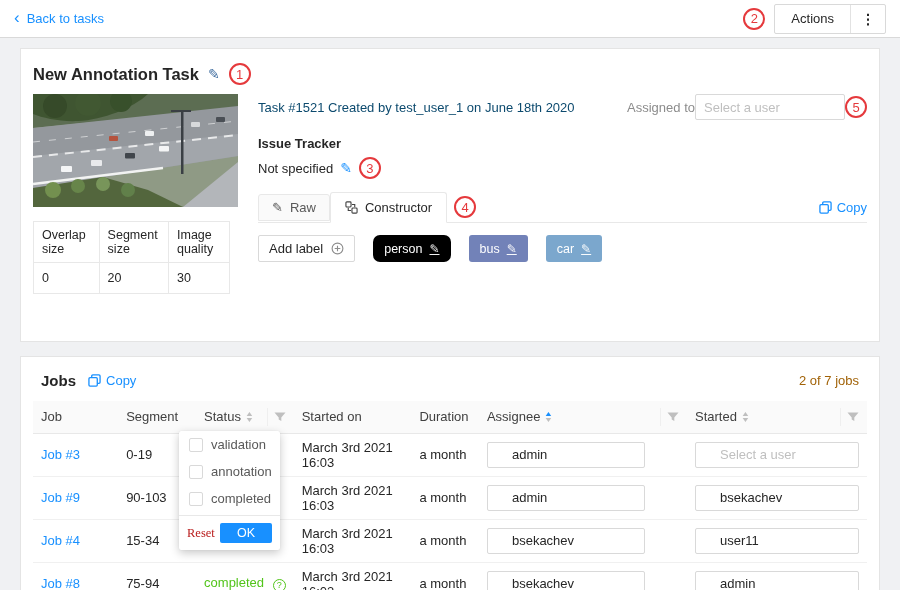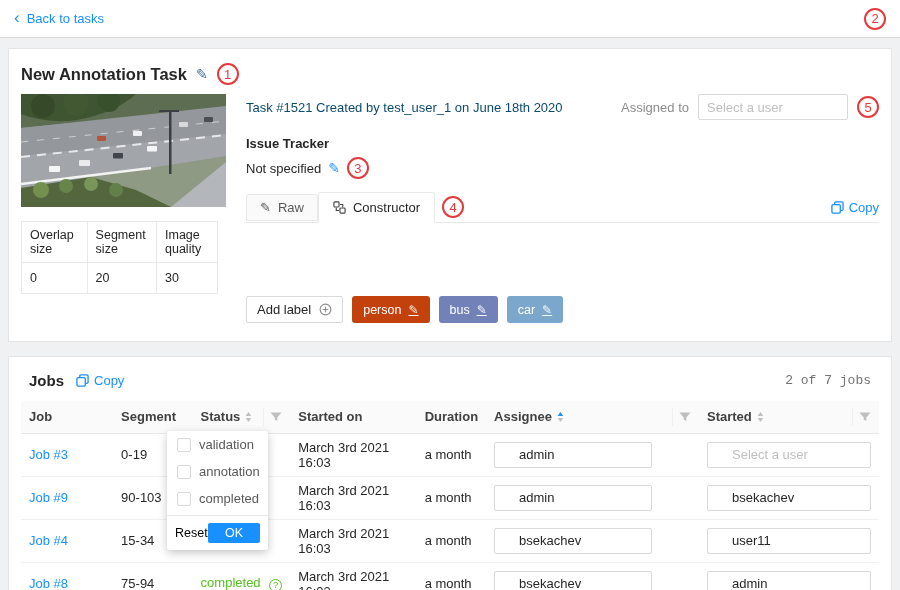--- a/index.html
+++ b/index.html
@@ -29,21 +29,21 @@
   
   .marker {
     width: 22px; height: 22px; flex-shrink: 0;
     border: 2px solid #e5393c; border-radius: 50%;
     color: #e5393c; font-size: 13px; font-weight: 500;
     display: inline-flex; align-items: center; justify-content: center;
     background: transparent;
   }
 
   
-  .card { margin: 0 8px; background: #fff; border: 1px solid #e4e4e4; }
+  .card { margin: 0 20px; background: #fff; border: 1px solid #e4e4e4; }
   .task-card { margin-top: 10px; padding: 14px 12px 18px; }
   .jobs-card { margin-top: 14px; padding: 12px 12px 8px; position: relative; }
 
   .title-row { display: flex; align-items: center; gap: 9px; }
   .title-row h1 { font-size: 16.5px; font-weight: 600; color: #262626; }
   .edit-icon { color: #3d6b9e; font-size: 14px; cursor: pointer; }
   .edit-icon.blue { color: #1890ff; }
 
   .task-body { display: flex; gap: 28px; margin-top: 9px; }
   .left-col { width: 197px; flex-shrink: 0; }
@@ -52,21 +52,21 @@
   table.params { border-collapse: collapse; margin-top: 14px; }
   table.params th, table.params td {
     border: 1px solid #e8e8e8; padding: 6px 8px; text-align: left;
     font-size: 12.5px; font-weight: 400; color: #262626; width: 73px; vertical-align: top;
   }
   table.params td { padding: 8px 8px; }
 
   .right-col { flex: 1; min-width: 0; }
   .meta-row { display: flex; justify-content: space-between; align-items: center; }
   .meta-text { color: #0c4a6e; }
-  .assign-group { display: flex; align-items: center; gap: 9px; }
+  .assign-group { display: flex; align-items: center; }
   .assign-label { color: #8c8c8c; }
   .ant-input {
     height: 26px; border: 1px solid #d9d9d9; border-radius: 2px;
     padding: 0 8px; font-size: 13px; color: #262626; background: #fff; outline: none;
     font-family: "Liberation Sans", sans-serif;
   }
   .ant-input::placeholder { color: #bfbfbf; }
   .assignee-top-input { width: 150px; }
 
   .issue-block { margin-top: 16px; }
@@ -83,42 +83,42 @@
     padding: 5px 13px; background: #fafafa; color: #595959;
   }
   .tab.active {
     background: #fff; border-bottom-color: #fff; color: #262626;
     font-weight: 500; padding: 7px 14px;
   }
   .tab .tab-pencil { font-size: 13px; color: #595959; }
   .marker-tab { margin-left: 7px; }
   .copy-link { margin-left: auto; color: #1890ff; display: inline-flex; align-items: center; gap: 5px; }
 
-  .labels-area { padding: 12px 0 0; display: flex; gap: 9px; align-items: flex-end; min-height: 100px; }
+  .labels-area { padding: 12px 0 0; display: flex; gap: 18px; align-items: flex-start; min-height: 100px; }
   .add-label-btn {
     display: inline-flex; align-items: center; gap: 8px; cursor: pointer;
     border: 1px solid #d9d9d9; border-radius: 2px; background: #fff;
     padding: 4px 10px; font-size: 13px; color: #262626; height: 27px;
     font-family: "Liberation Sans", sans-serif;
   }
   .chip {
     display: inline-flex; align-items: center; gap: 7px; cursor: pointer;
     padding: 4px 11px; border-radius: 3px; color: #fff; font-size: 12.5px; height: 27px;
   }
   .chip-edit { color: rgba(255,255,255,0.95); font-size: 12px; text-decoration: underline; }
 
   
   .jobs-header { display: flex; align-items: center; gap: 12px; padding: 3px 8px 12px; }
   .jobs-header h2 { font-size: 15px; font-weight: 700; }
-  .jobs-count { margin-left: auto; color: #737373; font-family: Liberation Mono, monospace; }
+  .jobs-count { margin-left: auto; color: #a16207; }
 
   table.jobs { width: 100%; border-collapse: collapse; font-size: 13px; }
   table.jobs thead th {
     background: #fafafa; border-bottom: 1px solid #e8e8e8;
-    height: 32px; padding: 0 8px; font-weight: 700; color: #404040; text-align: center;
+    height: 32px; padding: 0 8px; font-weight: 400; color: #404040; text-align: center;
   }
   .th-inner { display: flex; align-items: center; width: 100%; }
   .sorter { display: inline-flex; flex-direction: column; margin-left: 5px; cursor: pointer; }
   .caret { font-style: normal; font-size: 7px; line-height: 5.5px; color: #bfbfbf; transform: scaleX(1.35); }
   .caret.active { color: #1890ff; }
   .th-spacer { flex: 1; }
   .funnel { display: inline-flex; cursor: pointer; padding-left: 6px; border-left: 1px solid #efefef; height: 18px; align-items: center; }
 
   table.jobs tbody td {
     padding: 6px 8px; border-bottom: 1px solid #f0f0f0; color: #262626; height: 39px;
@@ -144,36 +144,41 @@
   .filter-item { display: flex; align-items: center; gap: 8px; padding: 6px 10px; cursor: pointer; }
   .checkbox {
     width: 14px; height: 14px; flex-shrink: 0;
     border: 1px solid #d9d9d9; border-radius: 2px; background: #fff;
   }
   .filter-item span.opt { color: #595959; }
   .filter-footer {
     margin-top: 3px; border-top: 1px solid #e8e8e8; padding: 7px 8px;
     display: flex; align-items: center; justify-content: space-between;
   }
-  .reset-btn { color: #000000; font-size: 12.5px; cursor: default; background: none; border: none; font-family: Liberation Sans, sans-serif; }
+  .reset-btn { color: #b91c1c; font-size: 12.5px; cursor: default; background: none; border: none; font-family: Liberation Serif, serif; }
   .ok-btn {
     background: #1890ff; color: #fff; font-size: 12.5px; border: none; cursor: pointer;
     padding: 3px 17px; border-radius: 2px; font-family: "Liberation Sans", sans-serif;
   }
 </style>
 </head>
 <body>
 
 <header class="topbar">
   <a class="back-link">
     <span class="back-chevron">‹</span>
     <span>Back to tasks</span>
   </a>
   <div class="topbar-right">
     <span class="marker">2</span>
+    <div class="actions-btn">
+      <span class="actions-label">Actions</span>
+      <span class="actions-divider"></span>
+      <span class="actions-more">⋮</span>
+    </div>
   </div>
 </header>
 
 <section class="card task-card">
   <div class="title-row">
     <h1>New Annotation Task</h1>
     <span class="edit-icon">✎</span>
     <span class="marker">1</span>
   </div>
 
@@ -277,21 +282,21 @@
       <div class="labels-area">
         <button class="add-label-btn">
           <span>Add label</span>
           <span style="display:inline-flex;">
             <svg width="13" height="13" viewBox="0 0 14 14" fill="none" stroke="#8c8c8c" stroke-width="1.2">
               <circle cx="7" cy="7" r="5.8"></circle>
                 <path d="M7 4v6M4 7h6"></path>
             </svg>
           </span>
         </button>
-        <span class="chip" style="background-color: #c2410c;">
+        <span class="chip" style="background-color: #000000; border-radius: 7px;">
           <span>person</span>
           <span class="chip-edit">✎</span>
         </span>
         <span class="chip" style="background-color: rgb(114, 130, 184);">
           <span>bus</span>
           <span class="chip-edit">✎</span>
         </span>
         <span class="chip" style="background-color: rgb(123, 167, 205);">
           <span>car</span>
           <span class="chip-edit">✎</span>

